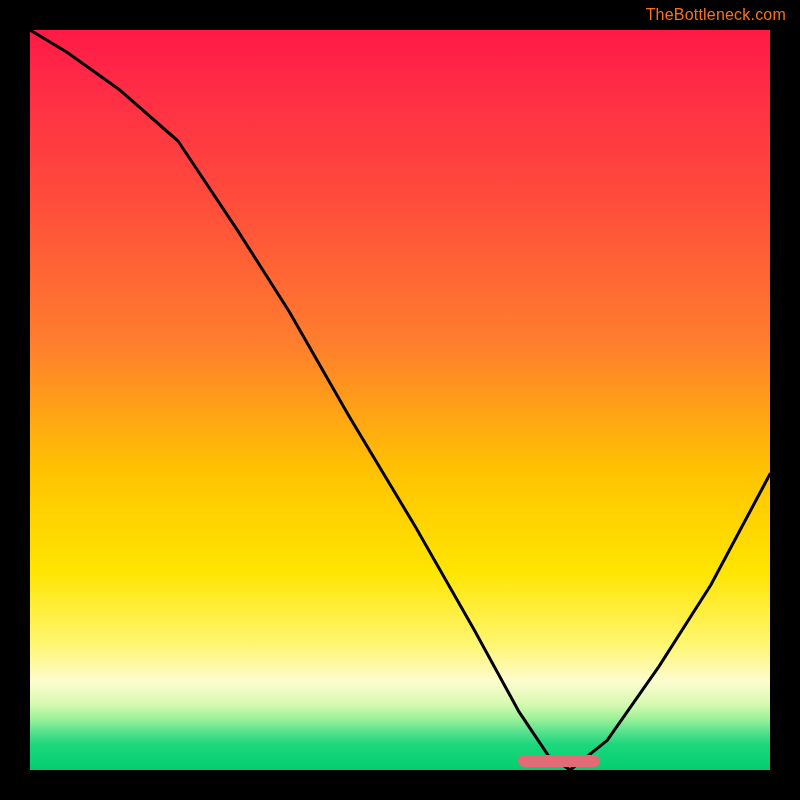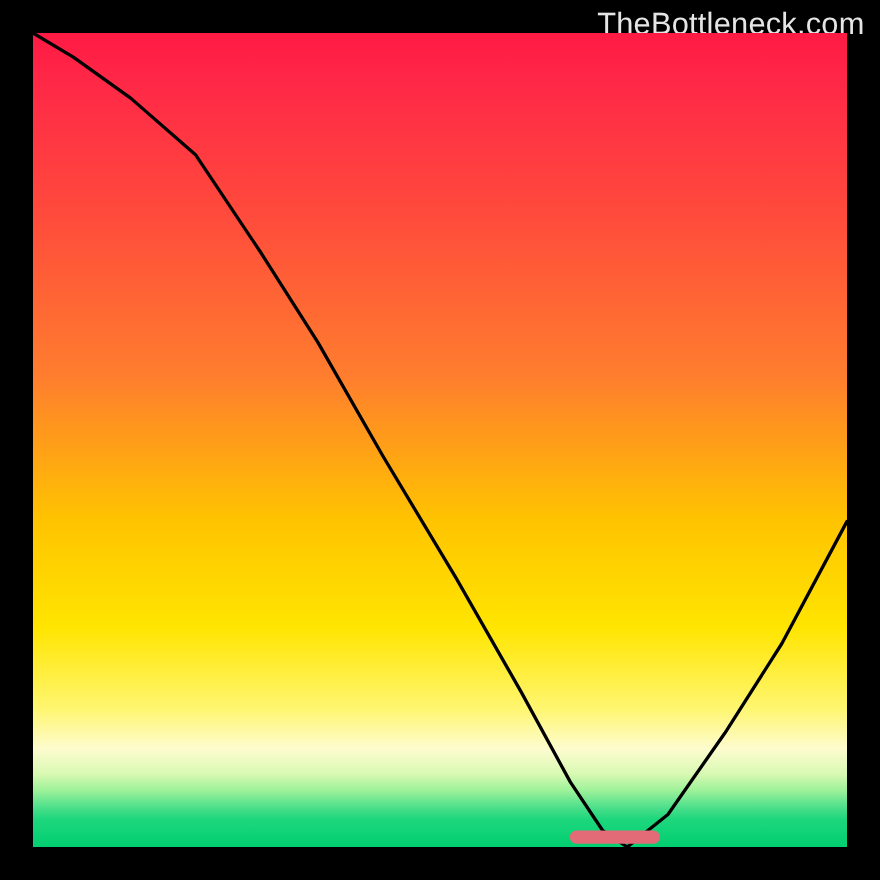--- a/index.html
+++ b/index.html
@@ -41,22 +41,22 @@
       #52e08c 95%,
       #1fd77d 96.5%,
       #00cf6f 100%
     );
   }
   .watermark {
     position: absolute;
     top: 6px;
     right: 14px;
     font-family: Arial, Helvetica, sans-serif;
-    font-size: 28px;
-    color: #e5e5e5;
+    font-size: 16px;
+    color: #f97316;
     letter-spacing: 0.2px;
     user-select: none;
   }
   svg.overlay {
     position: absolute;
     inset: 0;
   }
   .pill {
     position: absolute;
     height: 12px;

